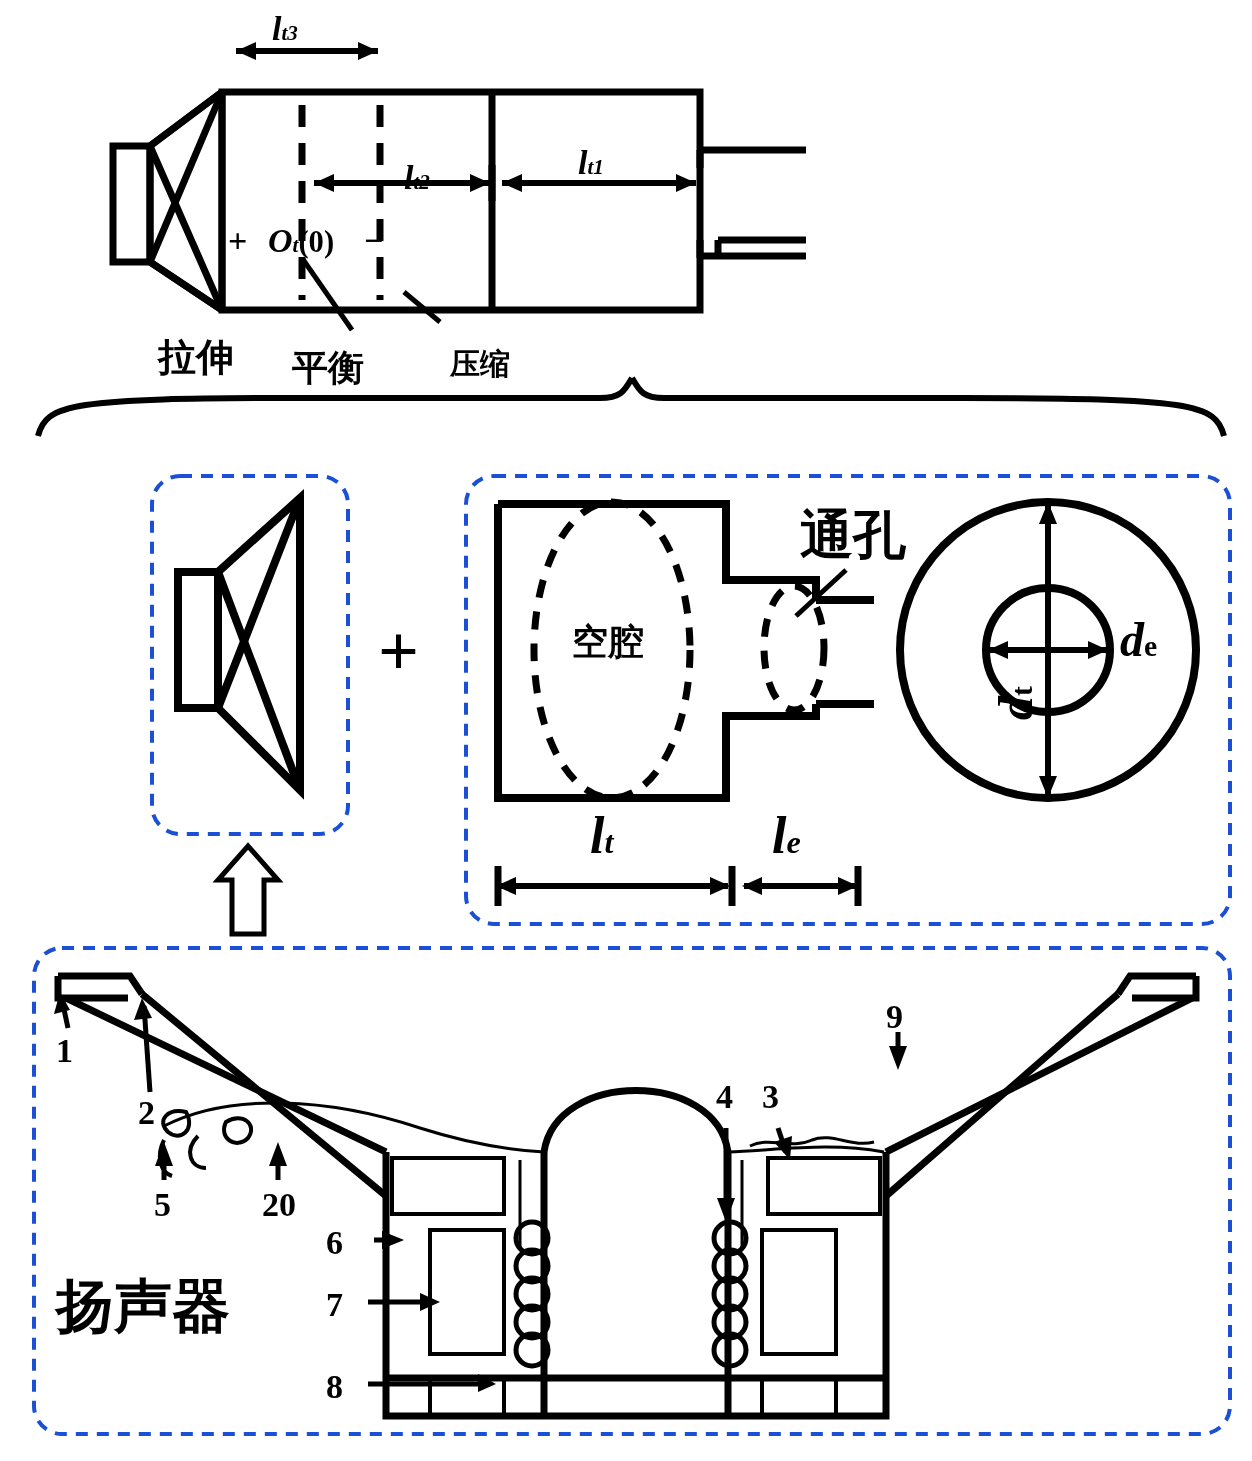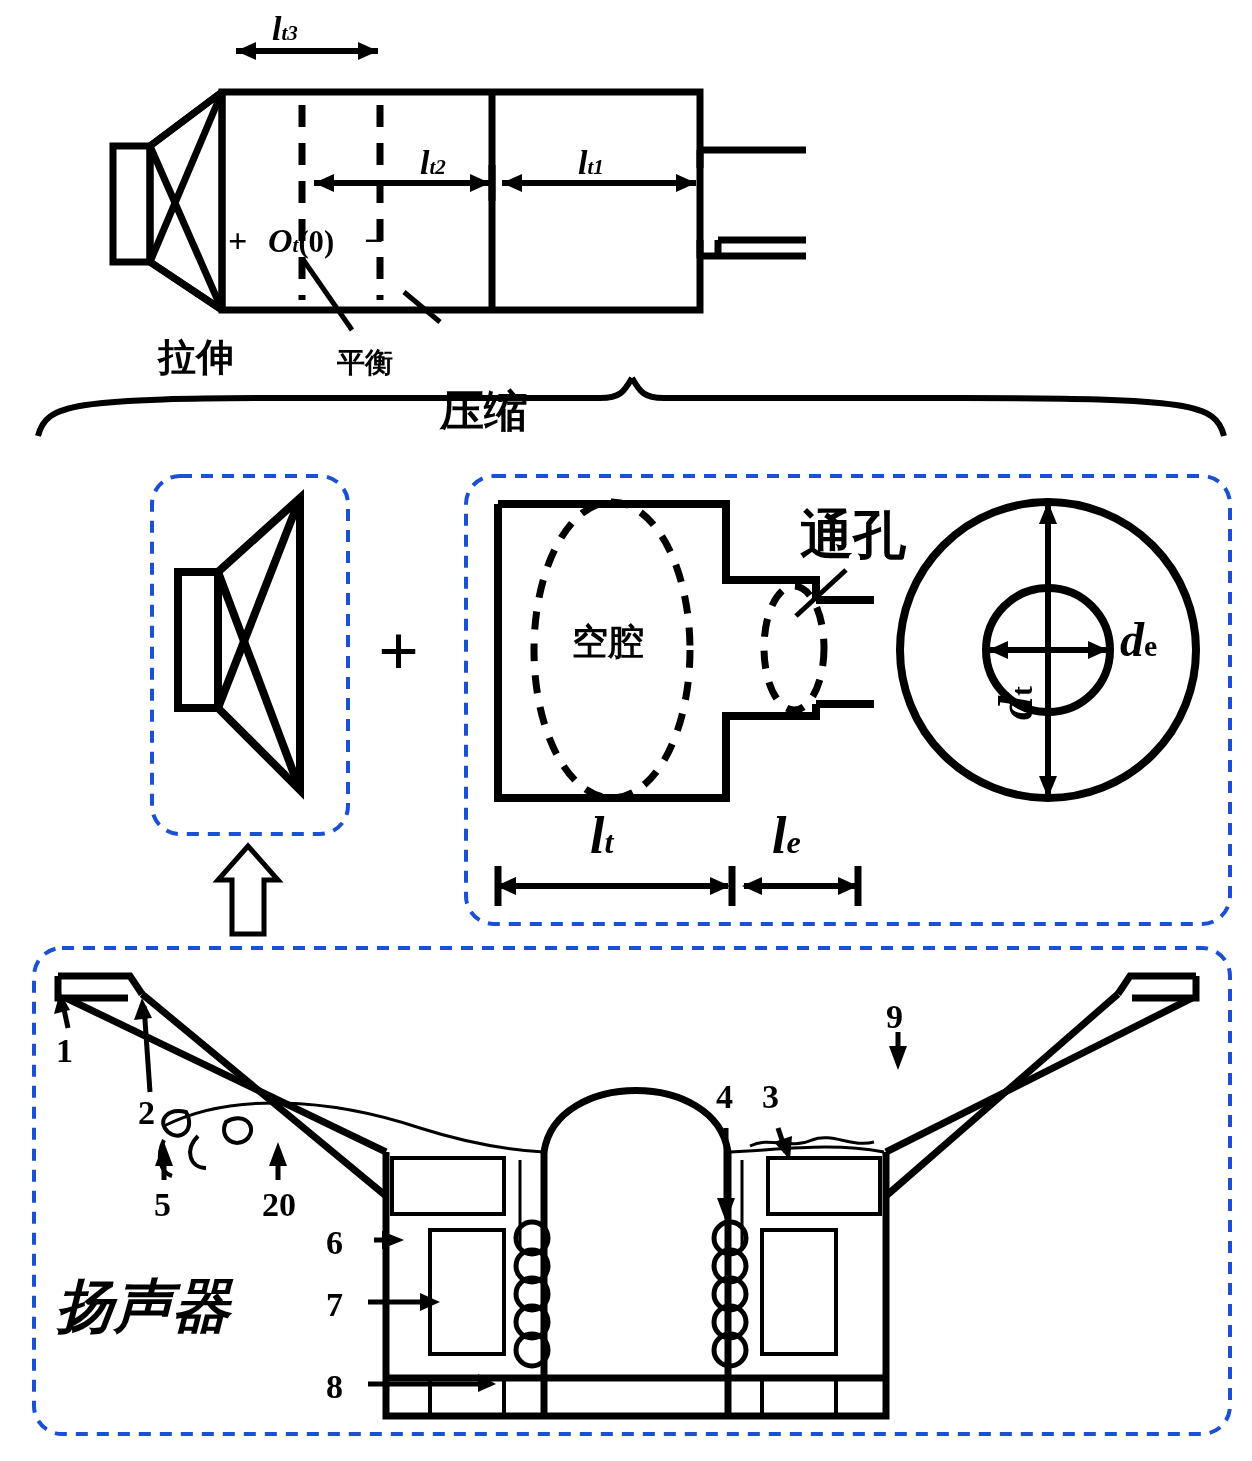--- a/index.html
+++ b/index.html
@@ -231,45 +231,45 @@
       <polygon points="726,1222 717,1198 735,1198" fill="#000" stroke="none"></polygon>
       <line x1="778" y1="1128" x2="786" y2="1152"></line>
       <polygon points="790,1160 792,1136 774,1142" fill="#000" stroke="none"></polygon>
       <line x1="898" y1="1032" x2="898" y2="1062"></line>
       <polygon points="898,1070 889,1046 907,1046" fill="#000" stroke="none"></polygon>
     </g>
 
   </svg>
 
   <div class="lbl it" style="left:272px;top:10px;font-size:34px;"><span>l</span><span class="subi">t3</span></div>
-  <div class="lbl it" style="left:404px;top:144px;font-size:34px;margin-left:16px;"><span>l</span><span class="subi">t2</span></div>
+  <div class="lbl it" style="left:404px;top:159px;font-size:34px;"><span>l</span><span class="subi">t2</span></div>
   <div class="lbl it" style="left:578px;top:144px;font-size:34px;"><span>l</span><span class="subi">t1</span></div>
 
   <div class="lbl num" style="left:228px;top:222px;font-size:34px;"><span>+</span></div>
   <div class="lbl it" style="left:268px;top:222px;font-size:34px;"><span>O</span><span class="subi">t</span><span class="sub" style="font-size:0.9em;">(0)</span></div>
   <div class="lbl num" style="left:364px;top:222px;font-size:34px;"><span>−</span></div>
 
   <div class="lbl cn" style="left:132px;top:332px;font-size:38px;margin-left:26px;"><span>拉伸</span></div>
-  <div class="lbl cn" style="left:292px;top:344px;font-size:28px;margin-left:45px;"><span>平衡</span></div>
-  <div class="lbl cn" style="left:440px;top:344px;font-size:44px;margin-top:38px;"><span>压缩</span></div>
+  <div class="lbl cn" style="left:292px;top:344px;font-size:36px;"><span>平衡</span></div>
+  <div class="lbl cn" style="left:450px;top:344px;font-size:30px;"><span>压缩</span></div>
 
 
   <div class="lbl num" style="left:378px;top:610px;font-size:72px;"><span>+</span></div>
 
   <div class="lbl cn" style="left:572px;top:618px;font-size:36px;"><span>空腔</span></div>
   <div class="lbl cn" style="left:800px;top:500px;font-size:53px;"><span>通孔</span></div>
 
   <div class="lbl it" style="left:1120px;top:612px;font-size:48px;"><span>d</span><span class="sub">e</span></div>
   <div class="lbl it" style="left:988px;top:720px;font-size:48px;transform:rotate(-90deg);transform-origin:left top;"><span>d</span><span class="sub">t</span></div>
 
   <div class="lbl it" style="left:590px;top:806px;font-size:52px;"><span>l</span><span class="subi">t</span></div>
   <div class="lbl it" style="left:772px;top:806px;font-size:52px;"><span>l</span><span class="subi">e</span></div>
 
 
-  <div class="lbl cn" style="left:56px;top:1268px;font-size:58px;font-style:italic;"><span>扬声器</span></div>
+  <div class="lbl cn" style="left:56px;top:1268px;font-size:58px;"><span>扬声器</span></div>
 
   <div class="lbl num" style="left:56px;top:1032px;font-size:34px;"><span>1</span></div>
   <div class="lbl num" style="left:138px;top:1094px;font-size:34px;"><span>2</span></div>
   <div class="lbl num" style="left:762px;top:1078px;font-size:34px;"><span>3</span></div>
   <div class="lbl num" style="left:716px;top:1078px;font-size:34px;"><span>4</span></div>
   <div class="lbl num" style="left:154px;top:1186px;font-size:34px;"><span>5</span></div>
   <div class="lbl num" style="left:326px;top:1224px;font-size:34px;"><span>6</span></div>
   <div class="lbl num" style="left:326px;top:1286px;font-size:34px;"><span>7</span></div>
   <div class="lbl num" style="left:326px;top:1368px;font-size:34px;"><span>8</span></div>
   <div class="lbl num" style="left:886px;top:998px;font-size:34px;"><span>9</span></div>

